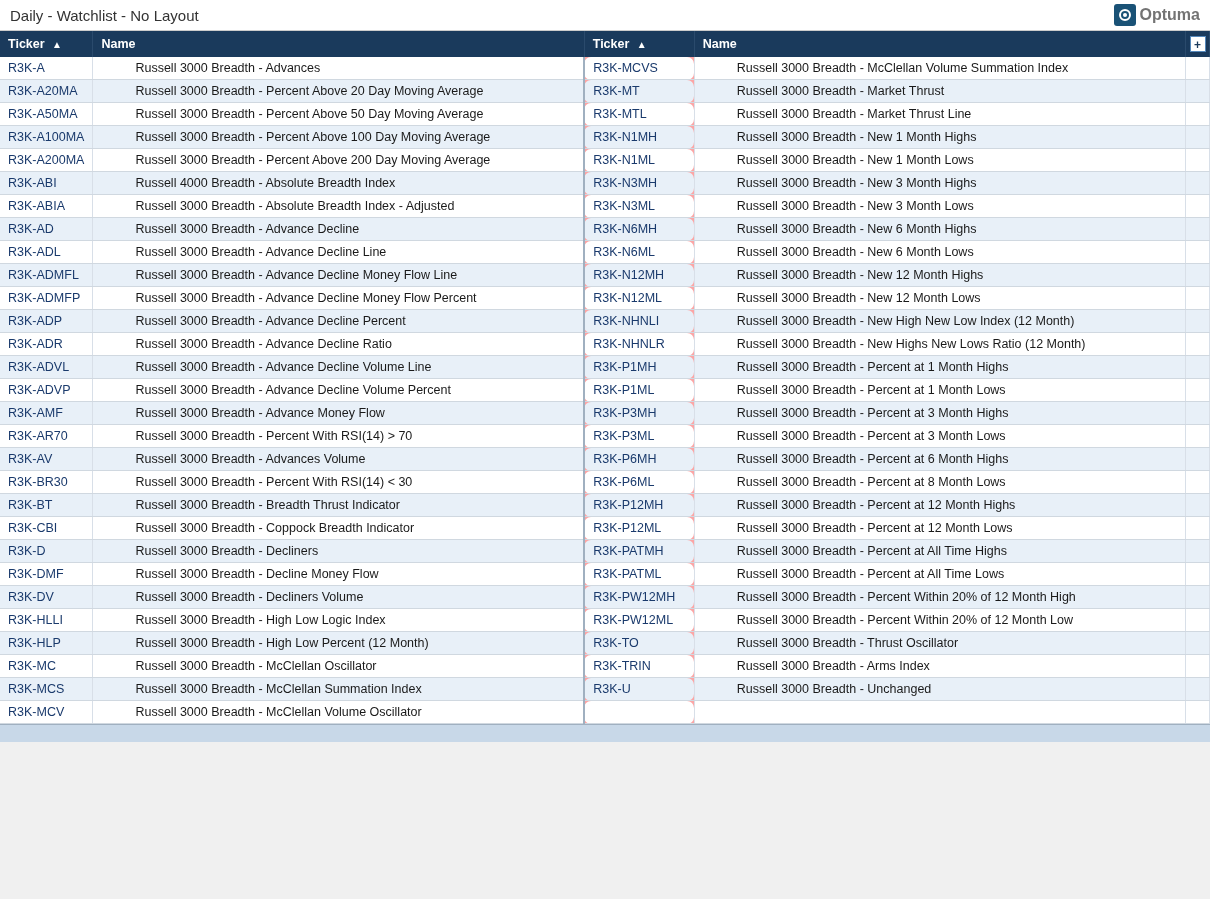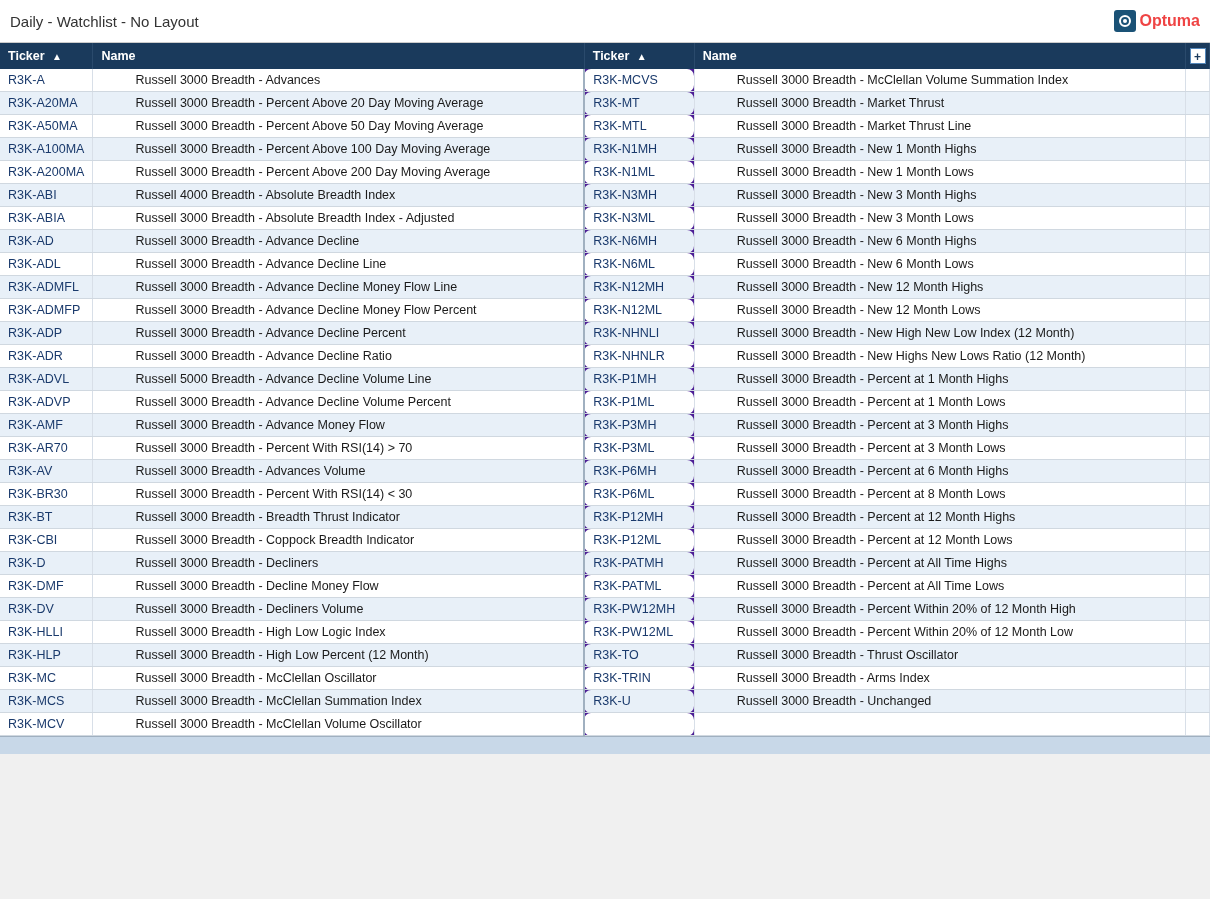--- a/index.html
+++ b/index.html
@@ -1,20 +1,20 @@
 <!DOCTYPE html>
 <html><head>
   <meta charset="utf-8">
   <style>
     * { box-sizing: border-box; margin: 0; padding: 0; }
     body { font-family: Arial, sans-serif; font-size: 13px; background: #f0f0f0; }
 
     .top-bar {
       background: #fff;
-      padding: 10px 10px;
+      padding: 4px 10px;
       border-bottom: 1px solid #ccc;
       display: flex;
       justify-content: space-between;
       align-items: center;
     }
     .top-bar-title {
       font-size: 15px;
       color: #333;
     }
     .logo {
@@ -28,29 +28,29 @@
       background: #1a5276;
       border-radius: 3px;
       display: flex;
       align-items: center;
       justify-content: center;
       color: white;
       font-size: 10px;
       font-weight: bold;
     }
     .logo-text {
-      color: #ef4444;
+      color: #737373;
       font-size: 16px;
       font-weight: bold;
     }
 
     .table-container {
       width: 100%;
       overflow-x: auto;
-      background: #4c1d95;
+      background: #fca5a5;
     }
 
     table {
       width: 100%;
       border-collapse: collapse;
       font-size: 12.5px;
     }
 
     thead tr th {
       background: #1a3a5c;
@@ -252,21 +252,21 @@
         </tr>
         <tr>
           <td class="ticker">R3K-ADR</td>
           <td class="name">Russell 3000 Breadth - Advance Decline Ratio</td>
           <td class="ticker separator">R3K-NHNLR</td>
           <td class="name">Russell 3000 Breadth - New Highs New Lows Ratio (12 Month)</td>
           <td></td>
         </tr>
         <tr>
           <td class="ticker">R3K-ADVL</td>
-          <td class="name">Russell 5000 Breadth - Advance Decline Volume Line</td>
+          <td class="name">Russell 3000 Breadth - Advance Decline Volume Line</td>
           <td class="ticker separator">R3K-P1MH</td>
           <td class="name">Russell 3000 Breadth - Percent at 1 Month Highs</td>
           <td></td>
         </tr>
         <tr>
           <td class="ticker">R3K-ADVP</td>
           <td class="name">Russell 3000 Breadth - Advance Decline Volume Percent</td>
           <td class="ticker separator">R3K-P1ML</td>
           <td class="name">Russell 3000 Breadth - Percent at 1 Month Lows</td>
           <td></td>

